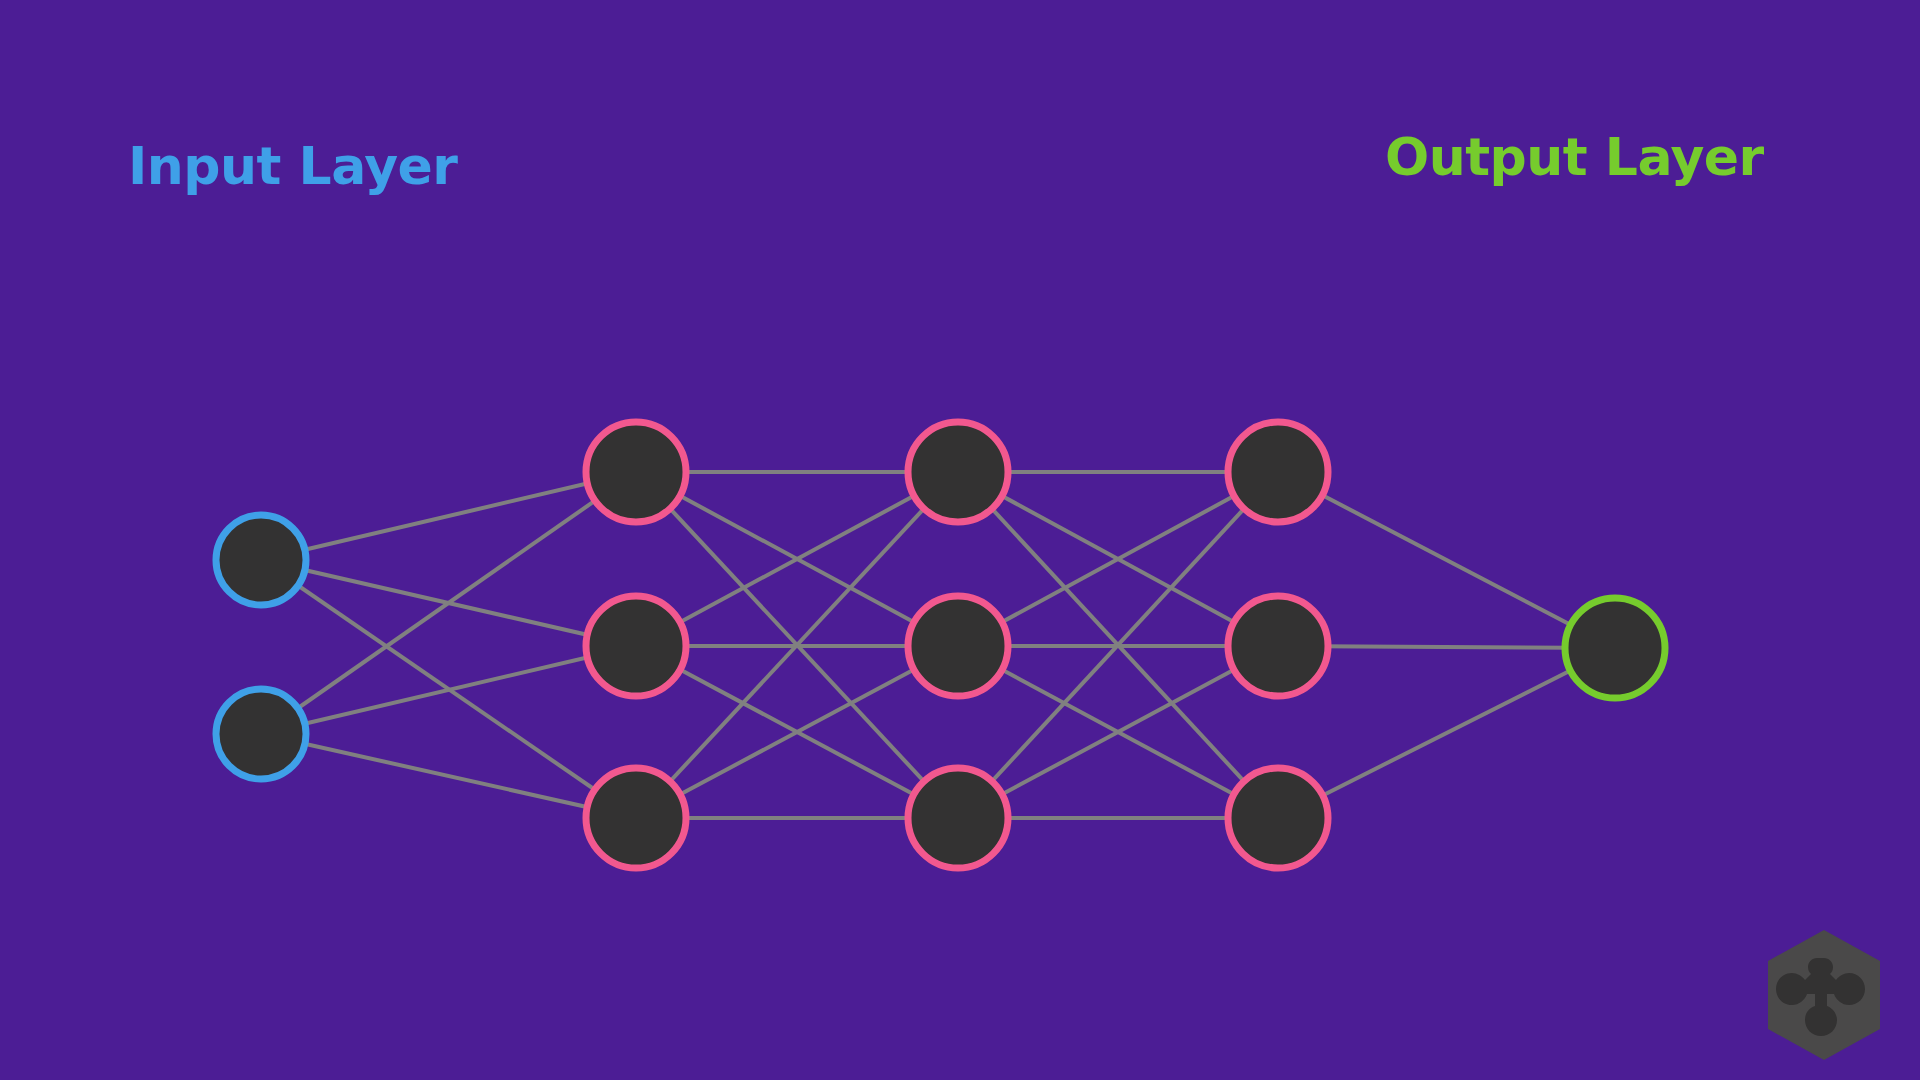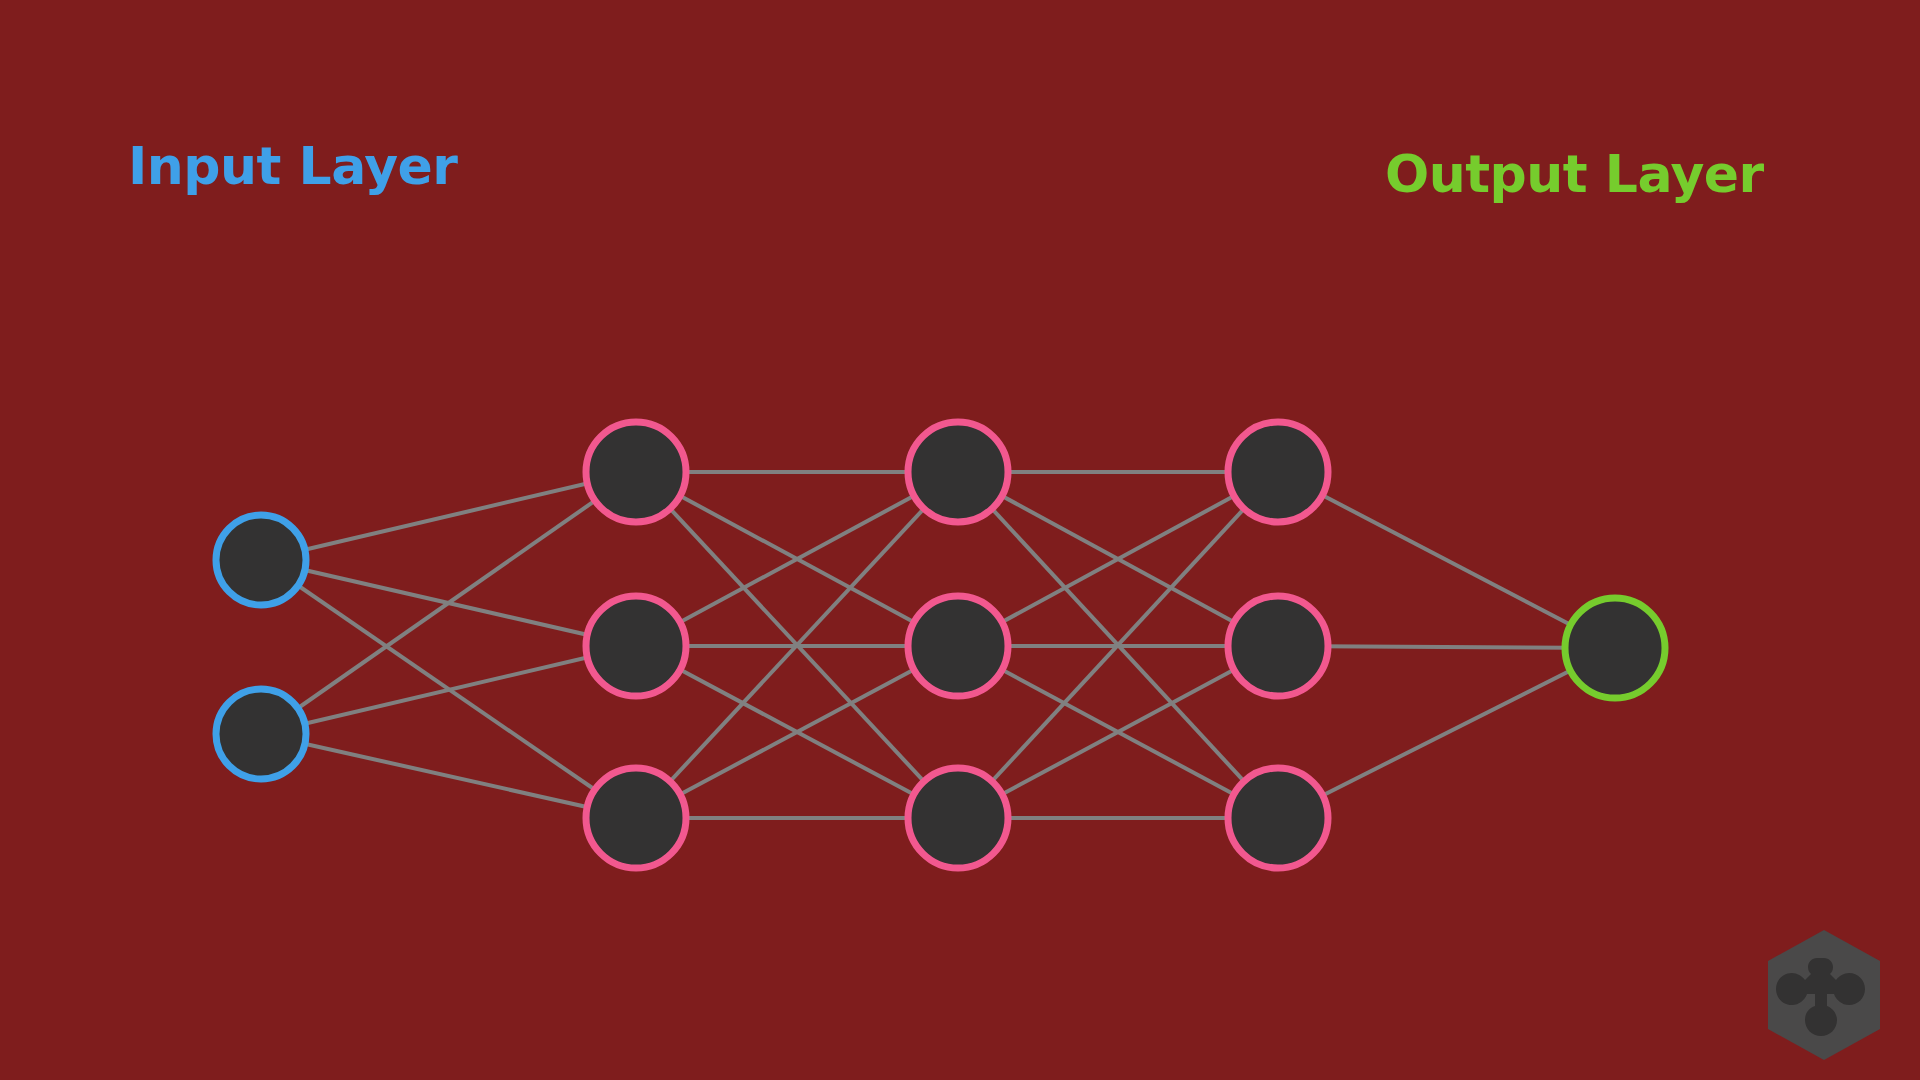--- a/index.html
+++ b/index.html
@@ -34,40 +34,40 @@
   #label-input {
     left: 128px;
     top: 140px;
   }
   #label-hidden {
     left: 690px;
     top: 140px;
   }
   #label-output {
     left: 1385px;
-    top: 148px;
+    top: 131px;
   }
   #network-svg {
     position: absolute;
     left: 0;
     top: 0;
   }
   #watermark {
     position: absolute;
     right: 36px;
     bottom: 18px;
     width: 120px;
     height: 134px;
     opacity: 1;
   }
 </style>
 </head>
 <body>
 
-<div id="stage" style="background: #7f1d1d;">
+<div id="stage" style="background: #4c1d95;">
 
   <div class="layer-labels">
     <div class="layer-label" id="label-input" style="color: rgb(63, 160, 232);">Input Layer</div>
     <div class="layer-label" id="label-output" style="color: rgb(118, 204, 45);">Output Layer</div>
   </div>
 
   <svg id="network-svg" width="1920" height="1080">
     <g id="edges">
         <line x1="261" y1="560" x2="636" y2="472" stroke="#808080" stroke-width="4"></line>
         <line x1="261" y1="560" x2="636" y2="646" stroke="#808080" stroke-width="4"></line>

